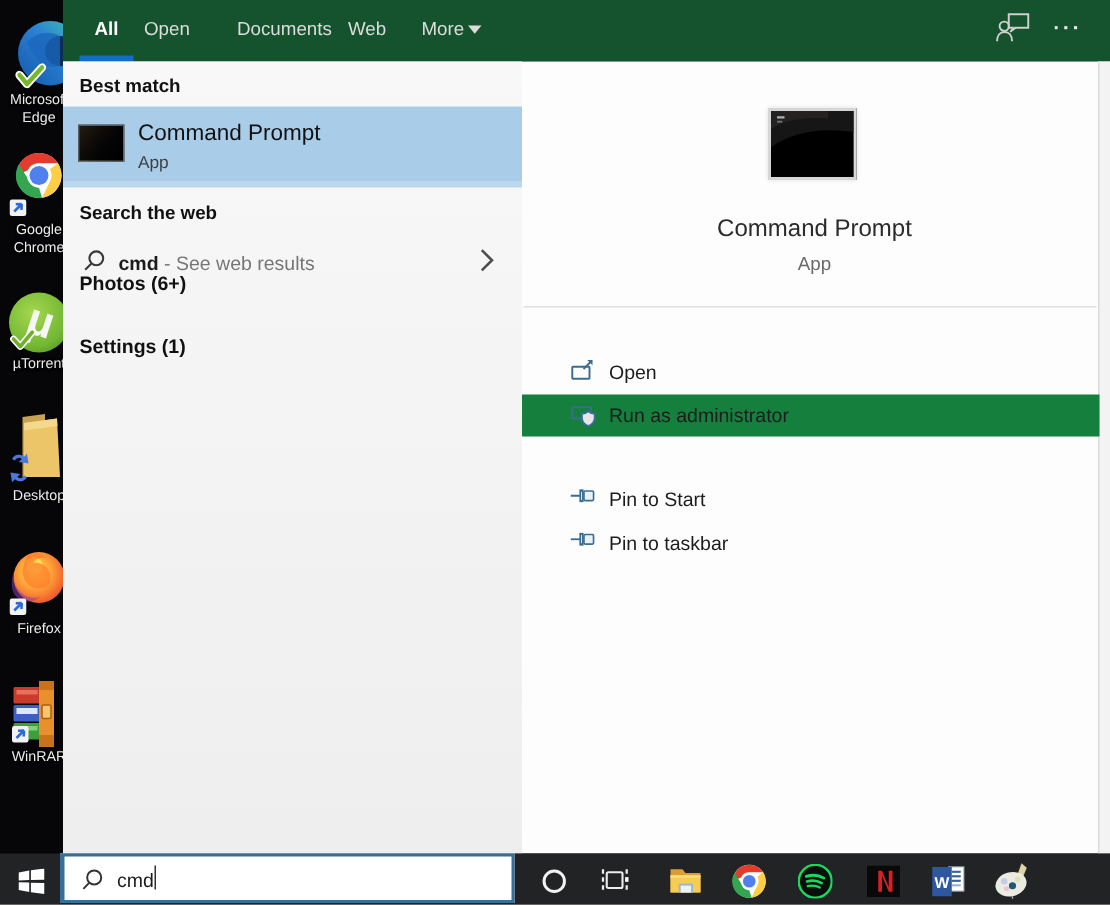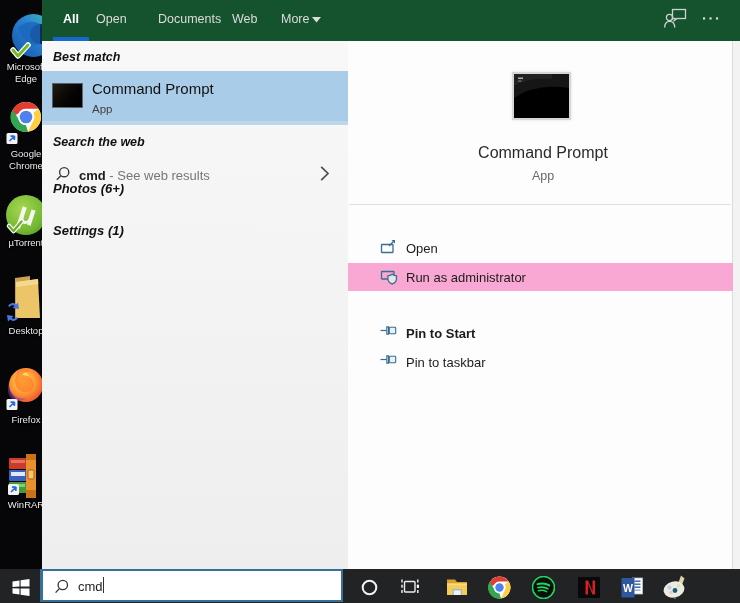--- a/index.html
+++ b/index.html
@@ -14,21 +14,21 @@
 #leftcol { left:0; top:0; width:306px; height:528px; background:linear-gradient(#f8f8f9, #eeeeef); }
 #edgestrip { left:690px; top:0; width:8px; height:528px; background:#f3f3f3; border-left:1px solid #dcdcdc; }
 #taskbar { left:0; top:569px; width:740px; height:34px; background:#212325; }
 
 
 .tab { position:absolute; top:12px; font-size:12.5px; color:#dcdcdc; }
 #tab-all { font-weight:bold; color:#fff; }
 #all-underline { left:11px; top:37px; width:36px; height:4px; background:#1569c8; }
 
 
-.h { font-weight:bold; color:#111; font-size:12.5px;font-style:italic; }
+.h { font-weight:bold; color:#111; font-size:12.5px; }
 #bestmatch-row { left:0; top:30px; width:306px; height:54px; background:linear-gradient(#a9cde9 0 50px, #bcd7ec 50px 100%); }
 .cmd-ico-sm { left:10px; top:42px; width:31px; height:25px; background:linear-gradient(130deg,#241d13 0%,#120e09 30%,#040404 60%,#000 100%); border:1px solid rgba(170,185,195,0.5); }
 
 
 #bigicon { left:470px; top:31px; width:59px; height:48px; border:2px solid #d6d6d6; background:#000; box-shadow:0 0 3px rgba(0,0,0,0.12); }
 #sep { left:307px; top:163px; width:382px; height:1px; background:#dedede; }
 .actrow { position:absolute; left:306px; width:384px; height:28px;margin-top:12px; }
 .act-ico { position:absolute; left:32px; }
 .act-label { position:absolute; left:58px; top:50%; transform:translateY(-50%); font-size:13px; color:#1c1c1c; }
 
@@ -189,30 +189,30 @@
 
   <div class="actrow" style="top:181px;">
     <svg class="act-ico" style="top:5px;" width="18" height="18" viewBox="0 0 18 18">
       <rect x="1.5" y="5.5" width="11.5" height="8" rx="0.5" fill="none" stroke="#3a6d91" stroke-width="1.3"></rect>
       <line x1="9" y1="7" x2="14.5" y2="1.5" stroke="#3a6d91" stroke-width="1.3"></line>
       <path d="M11.5,1 L15,1 L15,4.5 Z" fill="#3a6d91"></path>
     </svg>
     <div class="act-label">Open</div>
   </div>
 
-  <div class="actrow" style="top:209.5px; background:#f9a8d4; width:385px;">
+  <div class="actrow" style="top:209.5px; background:#15803d; width:385px;">
     <svg class="act-ico" style="top:5px;" width="20" height="18" viewBox="0 0 20 18">
       <rect x="1.5" y="3.5" width="12.5" height="7.5" rx="0.5" fill="none" stroke="#3a6d91" stroke-width="1.3"></rect>
       <path d="M12.2,6.2 c1.3,1.1 2.9,1.6 4.3,1.6 v3 c0,2.4 -1.8,4.2 -4.3,5.3 c-2.5,-1.1 -4.3,-2.9 -4.3,-5.3 v-3 c1.4,0 3,-0.5 4.3,-1.6 z" fill="#e6e6e6" stroke="#3a6d91" stroke-width="1.3"></path>
     </svg>
     <div class="act-label">Run as administrator</div>
   </div>
 
 
-  <div class="actrow" style="top:266px;font-weight:bold;">
+  <div class="actrow" style="top:266px;">
     <svg class="act-ico" style="top:6px;" width="20" height="14" viewBox="0 0 20 14">
       <line x1="0.5" y1="5.5" x2="6.8" y2="5.5" stroke="#3a6d91" stroke-width="1.2"></line>
       <rect x="6.8" y="1.8" width="1.7" height="7.4" fill="#e8f1f8" stroke="#3a6d91" stroke-width="1.1"></rect>
       <rect x="9.3" y="2.3" width="6.4" height="6.4" rx="0.8" fill="#e8f1f8" stroke="#3a6d91" stroke-width="1.1"></rect>
     </svg>
     <div class="act-label">Pin to Start</div>
   </div>
 
   <div class="actrow" style="top:294.5px;">
     <svg class="act-ico" style="top:6px;" width="20" height="14" viewBox="0 0 20 14">

